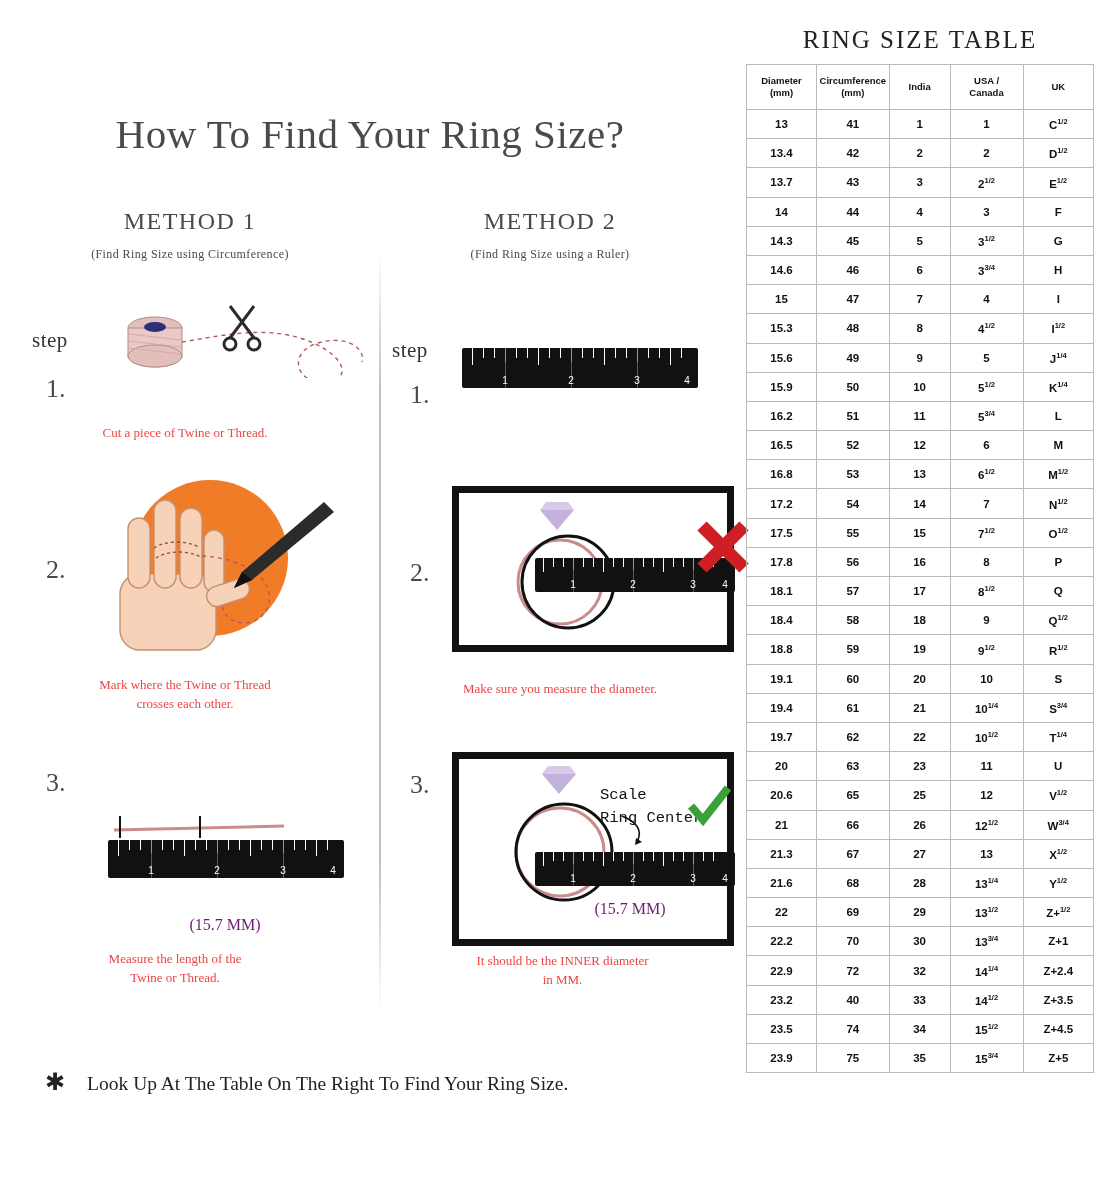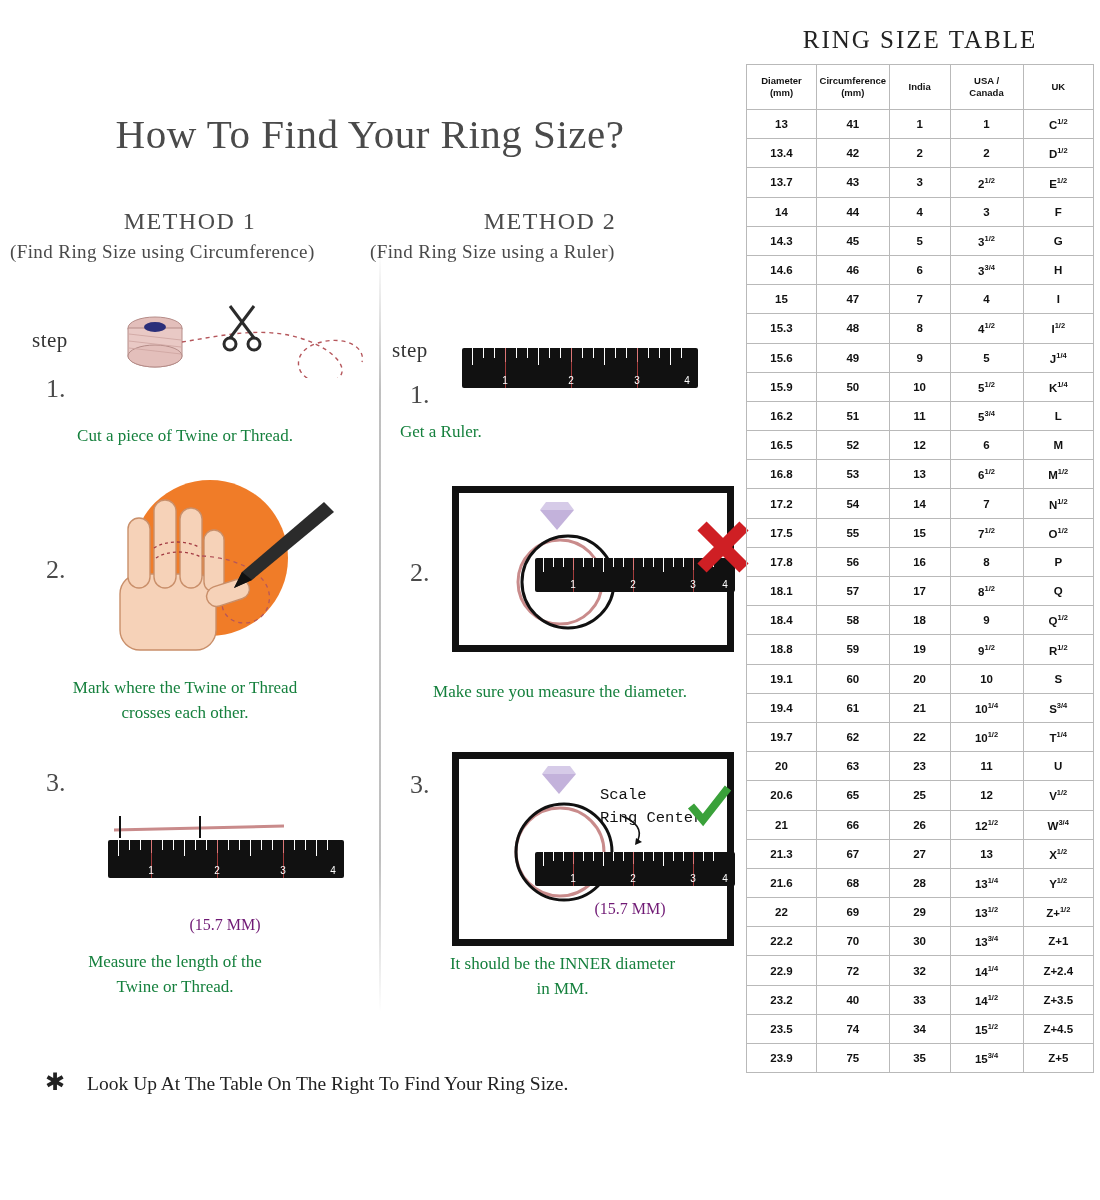--- a/index.html
+++ b/index.html
@@ -21,31 +21,31 @@
   }
   .method {
     position:absolute; top:208px; width:360px;
   }
   .method.m1 { left:10px; }
   .method.m2 { left:370px; }
   .method-title {
     text-align:center; font-size:24px; letter-spacing:1.5px; color:#4a4a4a;
   }
   .method-sub {
-    text-align:left; font-size:19px; color:#4a4a4a; margin-top:6px;
+    text-align:center; font-size:12px; color:#4a4a4a; margin-top:12px;
     letter-spacing:0.4px;
   }
   .step-word {
     position:absolute; font-size:21px; color:#333; letter-spacing:0.5px;
   }
   .step-num {
     position:absolute; font-size:26px; color:#4a4a4a;
   }
   .cap {
-    position:absolute; font-size:17px; color:#15803d; text-align:center;
+    position:absolute; font-size:13px; color:#ef4444; text-align:center;
     line-height:1.45;
   }
   .mm-label { position:absolute; font-size:16px; color:#701a75; text-align:center; }
   .divider {
     position:absolute; left:379px; top:252px; width:2px; height:760px;
     background:linear-gradient(to bottom, rgba(180,180,180,0) 0%, rgba(170,170,170,0.75) 18%, rgba(170,170,170,0.75) 80%, rgba(180,180,180,0) 100%);
   }
   .footnote {
     position:absolute; left:45px; top:1068px; width:680px;
     font-size:19.5px; color:#222;
@@ -237,21 +237,20 @@
       <div class="redline" style="left:43px;"></div>
         <div class="redline" style="left:109px;"></div>
         <div class="redline" style="left:175px;"></div>
     </div>
     <div class="num" style="left:43px;">1</div>
     <div class="num" style="left:109px;">2</div>
     <div class="num" style="left:175px;">3</div>
     <div class="num" style="left:225px;">4</div>
   </div>
 
-  <div class="cap" style="left:400px; top:420px; width:300px; text-align:left;">Get a Ruler.</div>
 
   <div class="step-num" style="left:410px; top:558px;">2.</div>
   <div class="frame" style="left:452px; top:486px; width:268px; height:152px;"></div>
 
   <svg style="position:absolute; left:452px; top:486px;" width="268" height="152">
     <g transform="translate(88,14)">
       <polygon points="0,10 34,10 17,30" fill="#c3b2db"></polygon>
       <polygon points="0,10 6,2 28,2 34,10" fill="#d6cbe8"></polygon>
     </g>
     <circle cx="108" cy="96" r="42" fill="none" stroke="#c98b8b" stroke-width="3"></circle>

